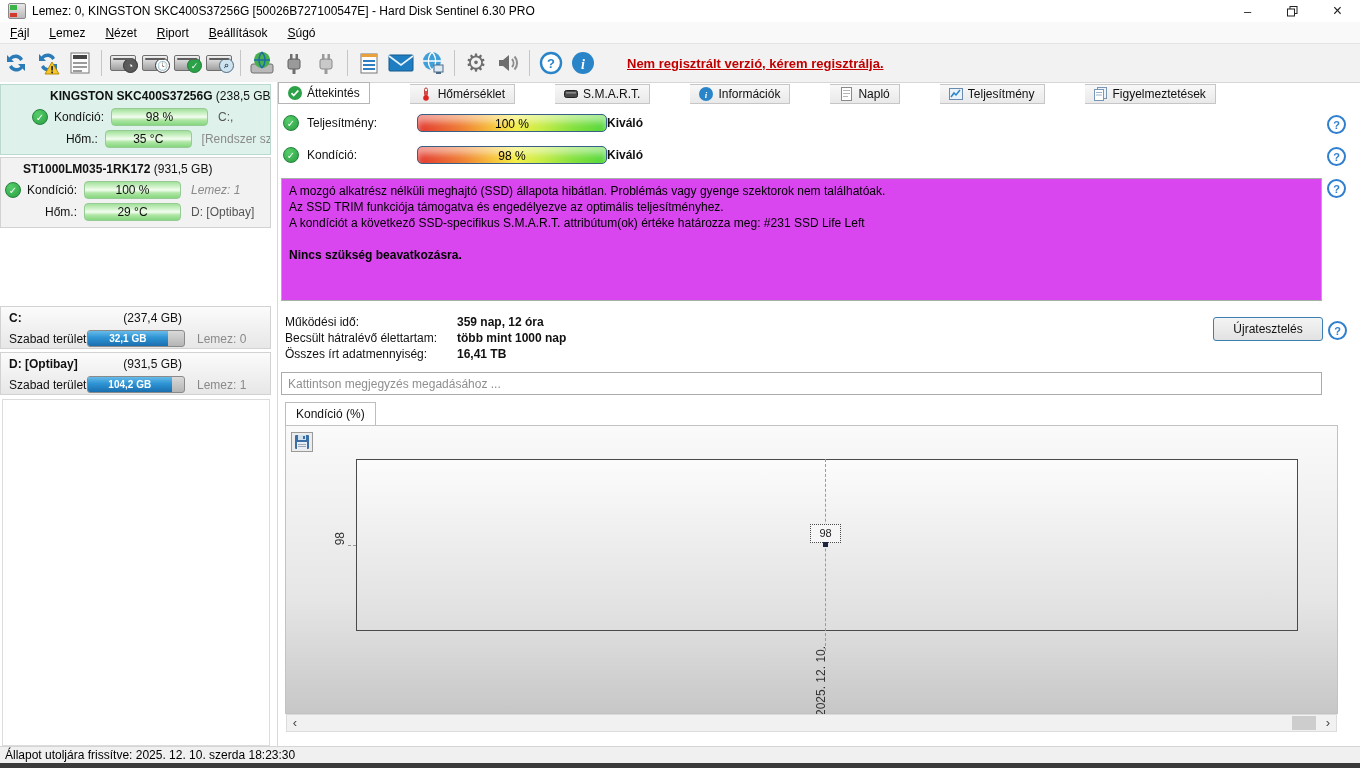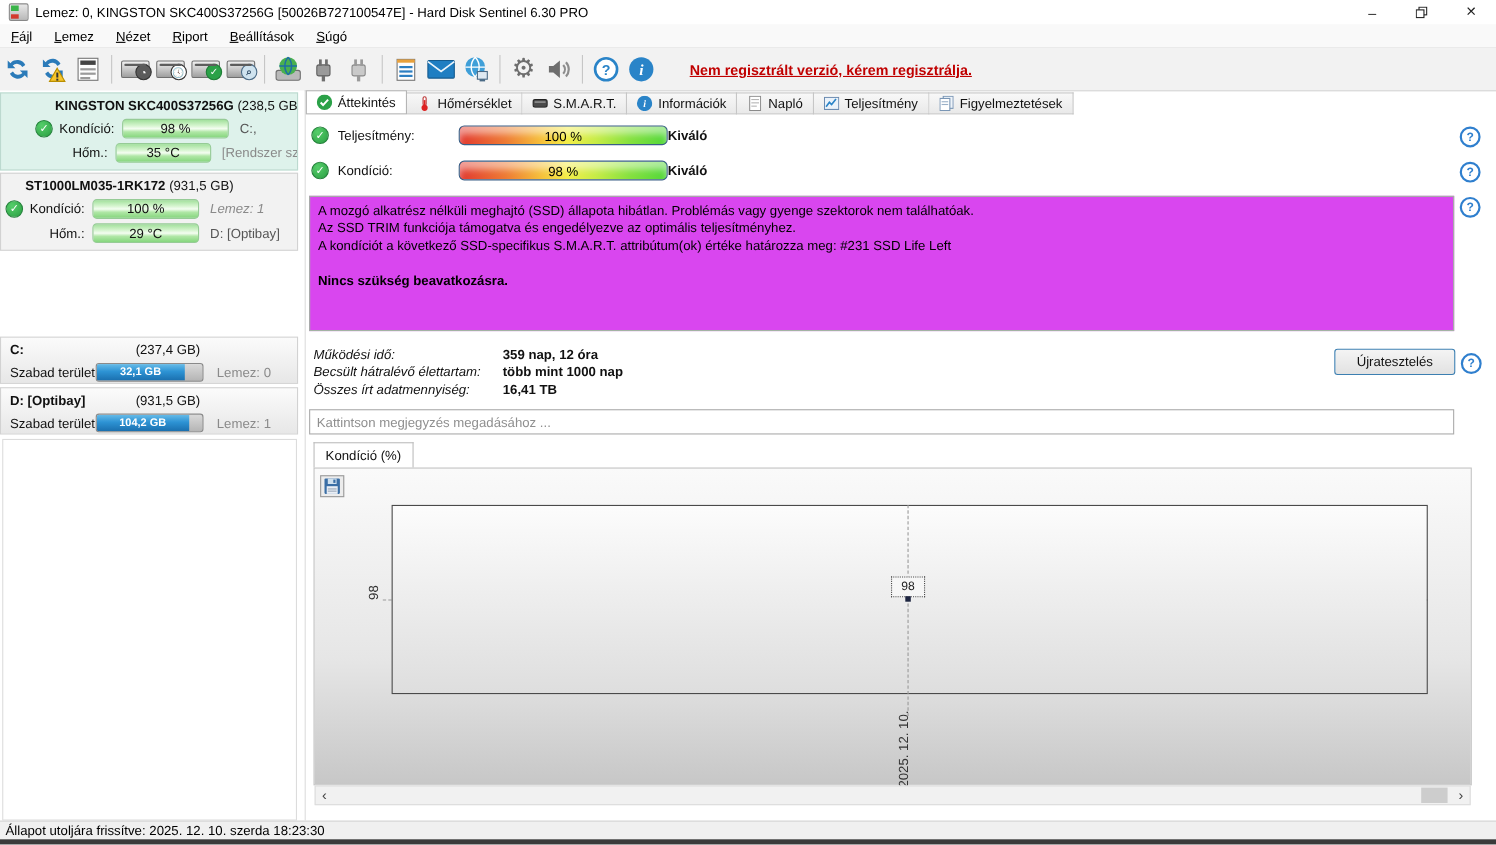--- a/index.html
+++ b/index.html
@@ -50,38 +50,38 @@
   .part-head .pn{font-weight:bold;margin-left:8px;}
   .part-head .ps{margin-left:auto;margin-right:88px;}
   .p-row{display:flex;align-items:center;height:21px;}
   .p-row .fl{margin-left:8px;width:78px;}
   .bar-track{width:96px;height:15px;border:1px solid #8a8a8a;border-radius:3px;overflow:hidden;display:flex;background:linear-gradient(180deg,#d9d9d9,#b5b5b5);}
   .bar-used{height:100%;background:linear-gradient(180deg,#66bbe8 0%,#2d93d4 45%,#1a6fae 100%);color:#fff;font-weight:bold;text-align:center;line-height:15px;font-size:10px;}
   .p-right{margin-left:12px;color:#8a8a8a;}
   .empty-panel{position:absolute;left:2px;top:317px;width:266px;height:345px;background:#fff;border:1px solid #dcdcdc;}
 
   
-  .tabbar{position:absolute;left:278px;top:82px;height:22px;display:flex;align-items:flex-end;}
+  .tabbar{position:absolute;left:278px;top:82px;height:22px;display:flex;align-items:flex-end;gap:40px;}
   .tab{height:20px;display:flex;align-items:center;padding:0 9px;border:1px solid #c6c6c6;border-left-width:0;background:linear-gradient(180deg,#f8f8f8,#e9e9e9);white-space:nowrap;gap:5px;box-sizing:border-box;}
   .tab:first-child{border-left-width:1px;}
   .tab.active{height:22px;background:#fff;border-bottom-color:#fff;border-color:#b5b5b5;}
   .tab-ic{width:14px;height:14px;display:flex;align-items:center;justify-content:center;flex:0 0 14px;}
 
   
   .main-bg{position:absolute;left:278px;top:104px;width:1082px;height:642px;background:#fff;}
   .ov-row{position:absolute;left:281px;height:20px;display:flex;align-items:center;}
   .ov-label{margin-left:8px;width:110px;}
   .gradbar{position:relative;width:190px;height:18px;border:1px solid #3a5f86;border-radius:5px;background:linear-gradient(90deg,#e2392f 0%,#ee7a33 22%,#f6c23a 40%,#f3ee49 52%,#c6ec45 66%,#86e13e 82%,#52d73a 100%);box-shadow:inset 0 7px 6px rgba(255,255,255,0.5);text-align:center;line-height:18px;color:#000;box-sizing:border-box;}
   .rating{margin-left:0;font-weight:bold;}
   .helpq{position:absolute;width:15px;height:15px;border:2px solid #2f7fce;border-radius:50%;color:#2f7fce;font-weight:bold;font-size:11px;display:flex;align-items:center;justify-content:center;box-sizing:content-box;background:#fff;}
   .greenbox{position:absolute;left:281px;top:178px;width:1041px;height:123px;background:#d946ef;border:1px solid #a3b3a3;box-sizing:border-box;padding:4px 7px;line-height:16px;color:#000;}
   .greenbox .bold-line{font-weight:bold;margin-top:16px;}
   .stats{position:absolute;left:285px;top:314px;}
   .stat-row{display:flex;height:16px;align-items:center;}
-  .stat-label{width:172px;font-style:italic;}
+  .stat-label{width:172px;}
   .stat-value{font-weight:bold;}
   .retest-btn{position:absolute;left:1213px;top:317px;width:110px;height:24px;border:1px solid #3c7fb1;border-radius:3px;background:linear-gradient(180deg,#f4f4f4,#e2e2e2);display:flex;align-items:center;justify-content:center;box-sizing:border-box;}
   .comment-input{position:absolute;left:281px;top:372px;width:1041px;height:23px;border:1px solid #ababab;box-sizing:border-box;font-family:"Liberation Sans",sans-serif;font-size:12px;padding:0 6px;color:#333;background:#fff;}
   .comment-input::placeholder{color:#8f8f8f;opacity:1;}
 
   
   .chart-tab{position:absolute;left:285px;top:402px;height:23px;padding:0 10px;background:#fff;border:1px solid #bdbdbd;border-bottom:none;display:flex;align-items:center;box-sizing:border-box;}
   .chart-panel{position:absolute;left:285px;top:425px;width:1053px;height:289px;background:linear-gradient(180deg,#fafafa 0%,#e6e6e6 60%,#c7c7c7 100%);border:1px solid #c2c2c2;box-sizing:border-box;}
   .save-btn{position:absolute;left:5px;top:6px;width:22px;height:20px;border:1px solid #9a9a9a;background:#ececec;display:flex;align-items:center;justify-content:center;box-sizing:border-box;}
   .plot{position:absolute;left:70px;top:33px;width:942px;height:172px;border:1px solid #4a4a4a;background:linear-gradient(180deg,#fcfcfc,#dedede);box-sizing:border-box;}

